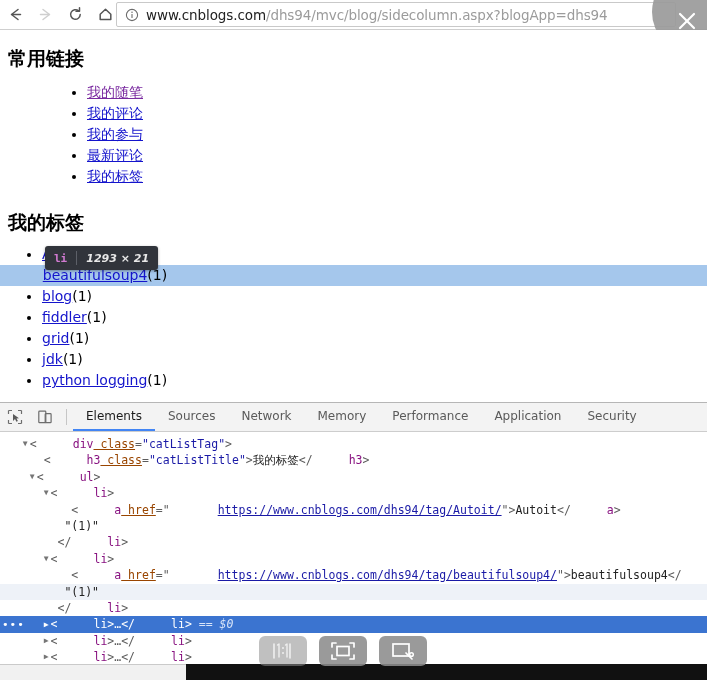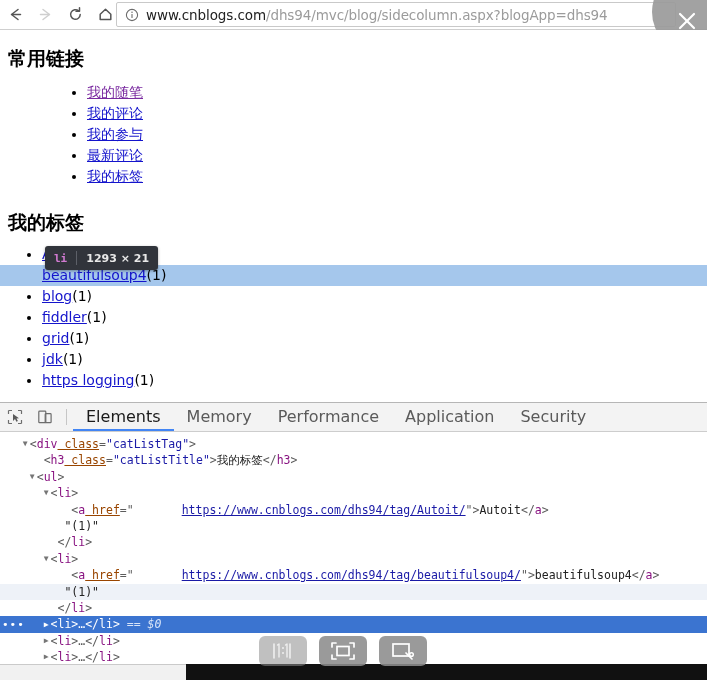--- a/index.html
+++ b/index.html
@@ -150,20 +150,21 @@
     width: 1px; height: 14px;
     background: #5d6068;
     margin: 0 9px;
   }
   .el-tooltip .dims {
     font-family: "DejaVu Sans", sans-serif;
     font-size: 11px;
     font-weight: bold;
     color: #e8e8e8;
     white-space: nowrap;
+    font-style: italic;
   }
 
   
   .devtools {
     position: absolute;
     left: 0; top: 402px;
     width: 707px; height: 278px;
     background: #ffffff;
     border-top: 1px solid #b6b6b6;
     overflow: hidden;
@@ -182,21 +183,21 @@
   }
   .dt-sep {
     width: 1px; margin: 6px 6px;
     background: #c6c6c6; flex: 0 0 auto;
   }
   .dt-tabs { display: flex; align-items: stretch; overflow: hidden; }
   .dt-tab {
     padding: 0 13px;
     display: flex; align-items: center;
     font-family: "DejaVu Sans", sans-serif;
-    font-size: 16px;
+    font-size: 12px;
     color: #5a5a5a;
     white-space: nowrap;
     flex: 0 0 auto;
     border-bottom: 2px solid transparent;
     box-sizing: border-box;
   }
   .dt-tab.active {
     color: #1a1a1a;
     border-bottom: 2px solid #4285f4;
   }
@@ -218,21 +219,21 @@
   .dom-row .ind { display: inline-block; }
   .tri {
     display: inline-block;
     width: 9px;
     color: #767676;
     font-size: 8px;
     vertical-align: middle;
     text-align: center;
   }
   .tk-punct { color: #5c5c5c; }
-  .tk-tag   { color: #881280; }
+  .tk-tag   { color: #881280; margin-left: 36px; }
   .tk-attr  { color: #994500; text-decoration: underline; }
   .tk-val   { color: #1a1aa6; }
   .tk-link  { color: #1a1aa6; text-decoration: underline; padding-left: 48px; }
   .tk-text  { color: #222222; }
   .tk-str   { color: #222222; }
 
   .dom-row.childhl { background: #eef2f8; }
   .dom-row.selected {
     background: #3b74d0;
     color: #ffffff;
@@ -340,21 +341,21 @@
 
     <h3 class="pg-h3" id="title-tags">我的标签</h3>
 
     <ul class="pg-list" id="tags-list">
         <li><a>Autoit</a><span class="cnt">(1)</span></li>
         <li class="hl"><a>beautifulsoup4</a><span class="cnt">(1)</span></li>
         <li><a>blog</a><span class="cnt">(1)</span></li>
         <li><a>fiddler</a><span class="cnt">(1)</span></li>
         <li><a>grid</a><span class="cnt">(1)</span></li>
         <li><a>jdk</a><span class="cnt">(1)</span></li>
-        <li><a>https logging</a><span class="cnt">(1)</span></li>
+        <li><a>python logging</a><span class="cnt">(1)</span></li>
       </ul>
   </div>
 
   <div class="el-tooltip">
     <span class="tag-n">li</span>
     <span class="divider"></span>
     <span class="dims">1293 × 21</span>
   </div>
 
   <div class="devtools">
@@ -368,20 +369,22 @@
       </div>
       <div class="dt-icon-btn">
         <svg width="16" height="16" viewBox="0 0 16 16">
           <rect x="1.8" y="2.2" width="7" height="11.5" rx="0.8" fill="none" stroke="#6d6d6d" stroke-width="1.2"></rect>
           <rect x="8.2" y="4.6" width="5.9" height="9.1" rx="0.8" fill="none" stroke="#6d6d6d" stroke-width="1.2"></rect>
         </svg>
       </div>
       <div class="dt-sep"></div>
       <div class="dt-tabs" id="dt-tabs">
           <div class="dt-tab active">Elements</div>
+          <div class="dt-tab">Sources</div>
+          <div class="dt-tab">Network</div>
           <div class="dt-tab">Memory</div>
           <div class="dt-tab">Performance</div>
           <div class="dt-tab">Application</div>
           <div class="dt-tab">Security</div>
         </div>
     </div>
 
     <div class="dom-tree" id="dom-tree">
         <div class="dom-row"><span class="ind">&nbsp;&nbsp;&nbsp;</span><span class="tri">▼</span><span class="tk-punct">&lt;</span><span class="tk-tag">div</span><span class="tk-attr"> class</span><span class="tk-punct">=</span><span class="tk-val">"catListTag"</span><span class="tk-punct">&gt;</span></div>
         <div class="dom-row"><span class="ind">&nbsp;&nbsp;&nbsp;&nbsp;&nbsp;</span><span class="tri"></span><span class="tk-punct">&lt;</span><span class="tk-tag">h3</span><span class="tk-attr"> class</span><span class="tk-punct">=</span><span class="tk-val">"catListTitle"</span><span class="tk-punct">&gt;</span><span class="tk-text">我的标签</span><span class="tk-punct">&lt;/</span><span class="tk-tag">h3</span><span class="tk-punct">&gt;</span></div>

